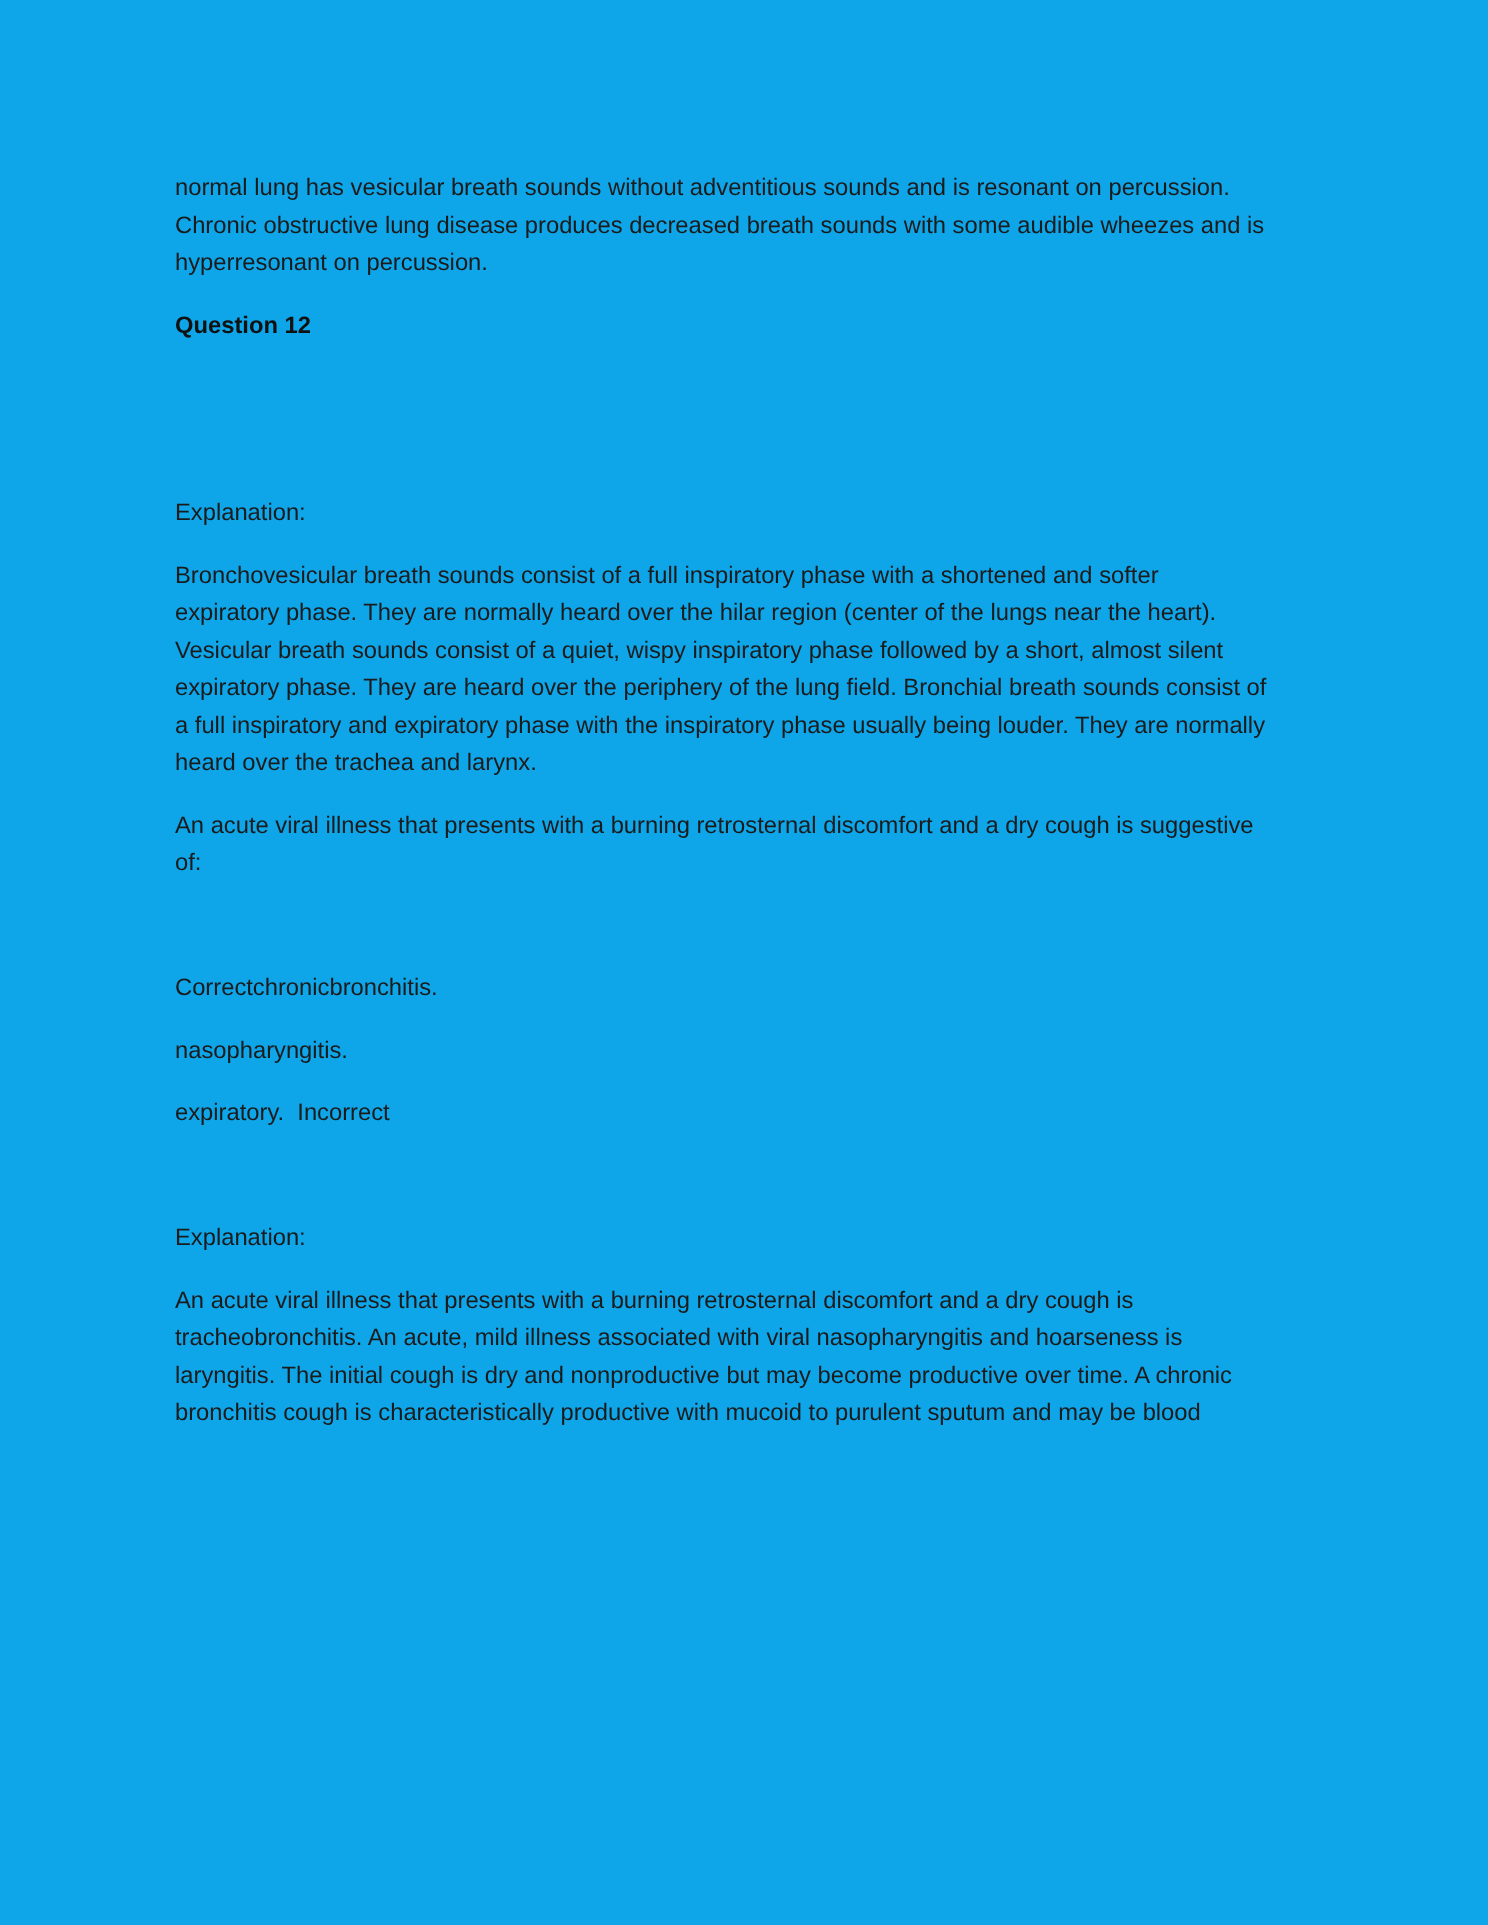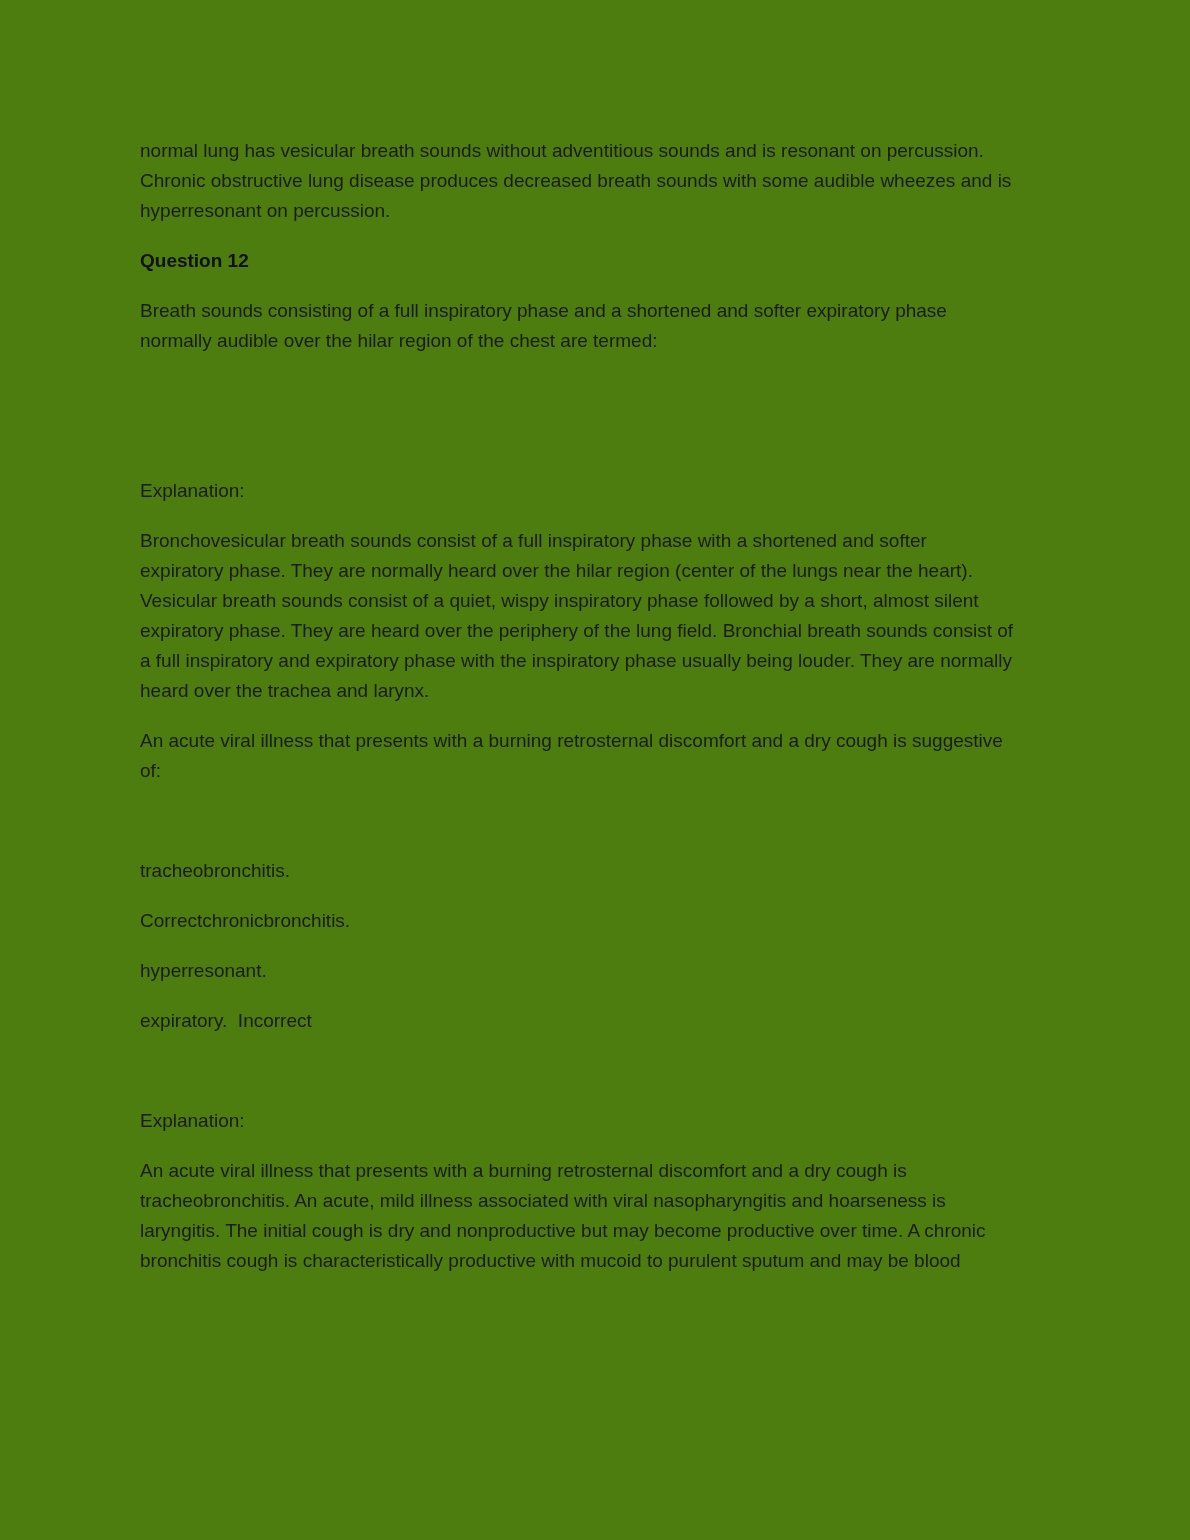--- a/index.html
+++ b/index.html
@@ -9,21 +9,21 @@
   }
   body {
     width: 1190px;
     height: 1540px;
     overflow: hidden;
   }
   .page {
     box-sizing: border-box;
     width: 1190px;
     height: 1540px;
-    background: #4d7c0f;
+    background: #0ea5e9;
     padding: 136px 100px 0 140px;
     font-family: "Liberation Sans", sans-serif;
     font-size: 19px;
     line-height: 30px;
     color: #1b1b1b;
   }
   .para {
     margin: 0 0 20px 0;
     white-space: pre;   
   }
@@ -43,22 +43,20 @@
 <body>
 
 <div class="page">
 
   <p class="para">normal lung has vesicular breath sounds without adventitious sounds and is resonant on percussion.
 Chronic obstructive lung disease produces decreased breath sounds with some audible wheezes and is
 hyperresonant on percussion.</p>
 
   <h2 class="heading">Question 12</h2>
 
-  <p class="para">Breath sounds consisting of a full inspiratory phase and a shortened and softer expiratory phase
-normally audible over the hilar region of the chest are termed:</p>
 
   <div class="blank-line"></div>
 
 
   <div class="blank-line"></div>
 
   <p class="para">Explanation:</p>
 
   <p class="para">Bronchovesicular breath sounds consist of a full inspiratory phase with a shortened and softer
 expiratory phase. They are normally heard over the hilar region (center of the lungs near the heart).
@@ -66,25 +64,24 @@
 expiratory phase. They are heard over the periphery of the lung field. Bronchial breath sounds consist of
 a full inspiratory and expiratory phase with the inspiratory phase usually being louder. They are normally
 heard over the trachea and larynx.</p>
 
 
   <p class="para">An acute viral illness that presents with a burning retrosternal discomfort and a dry cough is suggestive
 of:</p>
 
   <div class="blank-line"></div>
 
-  <p class="para">tracheobronchitis.</p>
 
   <p class="para">Correctchronicbronchitis.</p>
 
-  <p class="para">hyperresonant.</p>
+  <p class="para">nasopharyngitis.</p>
 
   <p class="para">expiratory.  Incorrect</p>
 
   <div class="blank-line"></div>
 
   <p class="para">Explanation:</p>
 
   <p class="para">An acute viral illness that presents with a burning retrosternal discomfort and a dry cough is
 tracheobronchitis. An acute, mild illness associated with viral nasopharyngitis and hoarseness is
 laryngitis. The initial cough is dry and nonproductive but may become productive over time. A chronic

